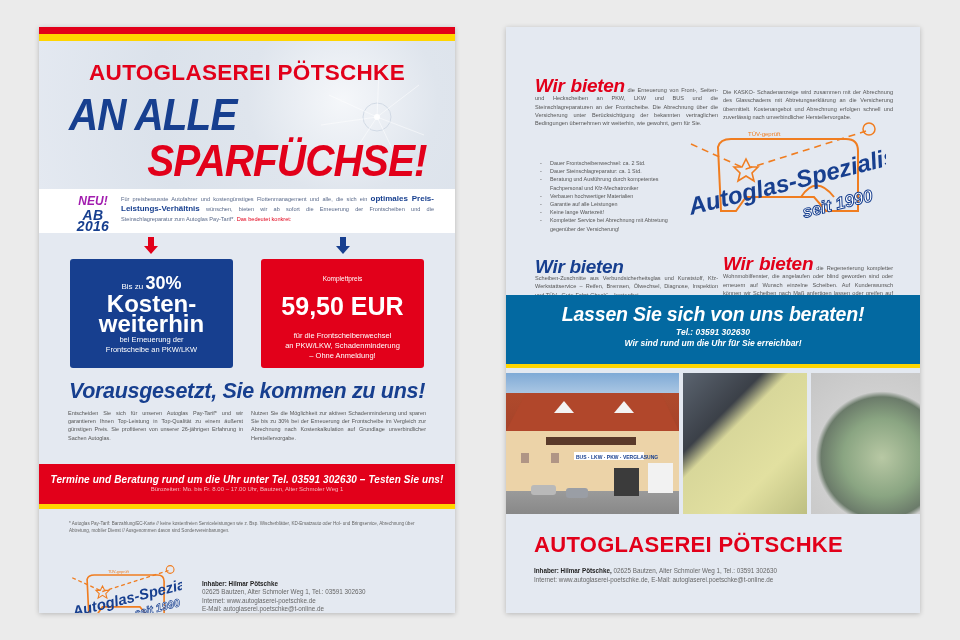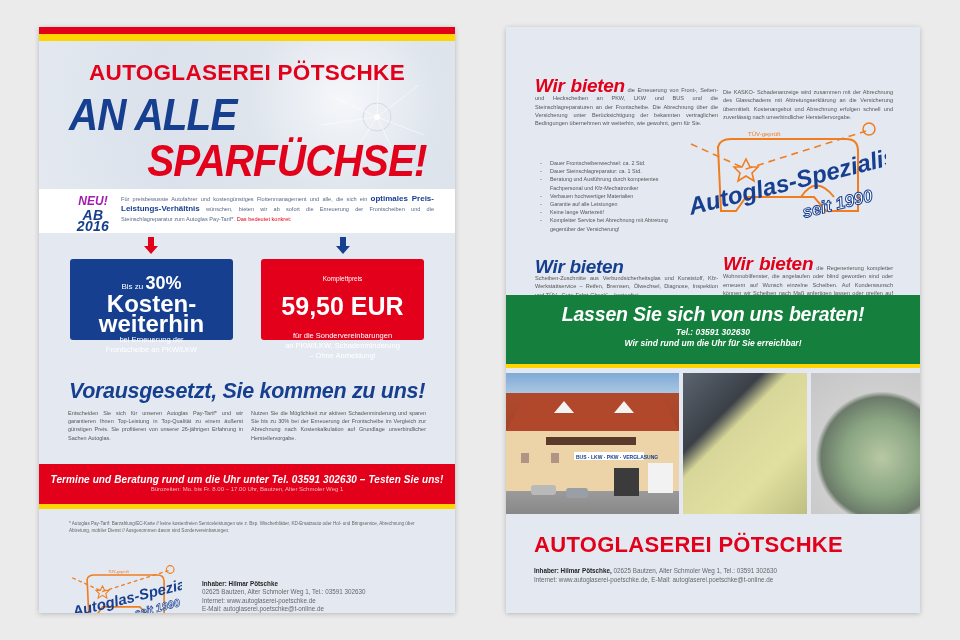--- a/index.html
+++ b/index.html
@@ -31,21 +31,21 @@
   .intro-text b { color: #173f8f; font-size: 8px; }
   .intro-text .red { color: #e2001a; }
 
   .arrow { position: absolute; width: 14px; height: 18px; }
   .arrow .shaft { position: absolute; left: 4px; top: 0; width: 6px; height: 9px; }
   .arrow .head { position: absolute; left: 0; top: 9px; width: 0; height: 0;
     border-left: 7px solid transparent; border-right: 7px solid transparent; }
   .arrow.red .shaft { background: #e2001a; } .arrow.red .head { border-top: 8px solid #e2001a; }
   .arrow.blue .shaft { background: #173f8f; } .arrow.blue .head { border-top: 8px solid #173f8f; }
 
-  .offer-box { position: absolute; top: 232px; height: 81px; border-radius: 3px; color: #fff; text-align: center; }
+  .offer-box { position: absolute; top: 232px; height: 109px; border-radius: 3px; color: #fff; text-align: center; }
   .offer-blue { left: 31px; width: 163px; background: #173f8f; }
   .offer-red { left: 222px; width: 163px; background: #e2001a; }
   .ob-line1 { margin-top: 14px; font-size: 8px; }
   .ob-line1 b { font-size: 18px; }
   .ob-big { font-weight: bold; font-size: 24px; line-height: 20px; }
   .ob-small { font-size: 7.5px; line-height: 10px; margin-top: 1px; }
   .or-label { margin-top: 16px; font-size: 6.5px; }
   .or-price { margin-top: 10px; font-weight: bold; font-size: 25px; }
   .or-small { margin-top: 10px; font-size: 7.5px; line-height: 10px; }
 
@@ -72,21 +72,21 @@
   .wb-red { color: #e2001a; } .wb-blue { color: #173f8f; }
   .wb1 { left: 29px; top: 55px; width: 183px; }
   .wb2 { left: 217px; top: 61px; width: 170px; }
   .features { position: absolute; left: 34px; top: 132px; font-size: 5.4px; line-height: 8.2px; color: #555; list-style: none; }
   .features li { position: relative; padding-left: 10px; }
   .features li::before { content: "-"; position: absolute; left: 0; }
   .wb3 { left: 29px; top: 233px; width: 183px; }
   .wb3 .wb-title { display: block; line-height: 14px; }
   .wb4 { left: 217px; top: 233px; width: 170px; }
 
-  .beraten-band { position: absolute; left: 0; right: 0; top: 268px; height: 69px; background: #15803d; color: #fff; text-align: center; }
+  .beraten-band { position: absolute; left: 0; right: 0; top: 268px; height: 69px; background: #0369a1; color: #fff; text-align: center; }
   .beraten-main { margin-top: 8px; font-weight: bold; font-style: italic; font-size: 19.5px; letter-spacing: -0.2px; }
   .beraten-tel { margin-top: 1px; font-weight: bold; font-style: italic; font-size: 8.5px; }
   .beraten-sub { margin-top: 1px; font-weight: bold; font-style: italic; font-size: 8.5px; }
 
   .photo { position: absolute; top: 346px; height: 141px; overflow: hidden; }
   .photo1 { left: 0; width: 173px; background: linear-gradient(#7faad6 0%, #a9c6e3 14%, #b04a2c 14%, #a5432a 42%, #eed7b0 42%, #e8cfa6 84%, #9a9a9a 84%, #888 100%); }
   .photo2 { left: 177px; width: 124px; background: linear-gradient(135deg, #5b6470 0%, #3b4048 30%, #d8d79a 40%, #e2e0a0 70%, #bdbf82 100%); }
   .photo3 { left: 305px; width: 109px; background: radial-gradient(circle at 65% 60%, #b8c8a4 0%, #8aa582 35%, #6b7b6a 55%, #cfcfcf 60%, #c5c5c5 100%); }
 
   .brand-bottom { position: absolute; left: 28px; top: 505px; color: #e2001a; font-weight: bold; font-size: 22px; letter-spacing: 0.3px; }
@@ -139,21 +139,21 @@
     <div class="ob-line1"><span>Bis zu</span> <b>30%</b></div>
     <div class="ob-big">Kosten-</div>
     <div class="ob-big">weiterhin</div>
     <div class="ob-small">bei Erneuerung der</div>
     <div class="ob-small" style="margin-top:0">Frontscheibe an PKW/LKW</div>
   </div>
 
   <div class="offer-box offer-red">
     <div class="or-label">Komplettpreis</div>
     <div class="or-price">59,50 EUR</div>
-    <div class="or-small">für die Sondervereinbarungen</div>
+    <div class="or-small">für die Frontscheibenwechsel</div>
     <div class="or-small" style="margin-top:0">an PKW/LKW, Schadenminderung</div>
     <div class="or-small" style="margin-top:0">– Ohne Anmeldung!</div>
   </div>
 
   <div class="vorausgesetzt">Vorausgesetzt, Sie kommen zu uns!</div>
   <div class="cols2 col-l">Entscheiden Sie sich für unseren Autoglas Pay-Tarif* und wir garantieren Ihnen Top-Leistung in Top-Qualität zu einem äußerst günstigen Preis. Sie profitieren von unserer 26-jährigen Erfahrung in Sachen Autoglas.</div>
   <div class="cols2 col-r">Nutzen Sie die Möglichkeit zur aktiven Schadenminderung und sparen Sie bis zu 30% bei der Erneuerung der Frontscheibe im Vergleich zur Abrechnung nach Kostenkalkulation auf Grundlage unverbindlicher Herstellervorgabe.</div>
 
   <div class="cta-band">
     <div class="cta-main">Termine und Beratung rund um die Uhr unter Tel. 03591 302630 – Testen Sie uns!</div>

